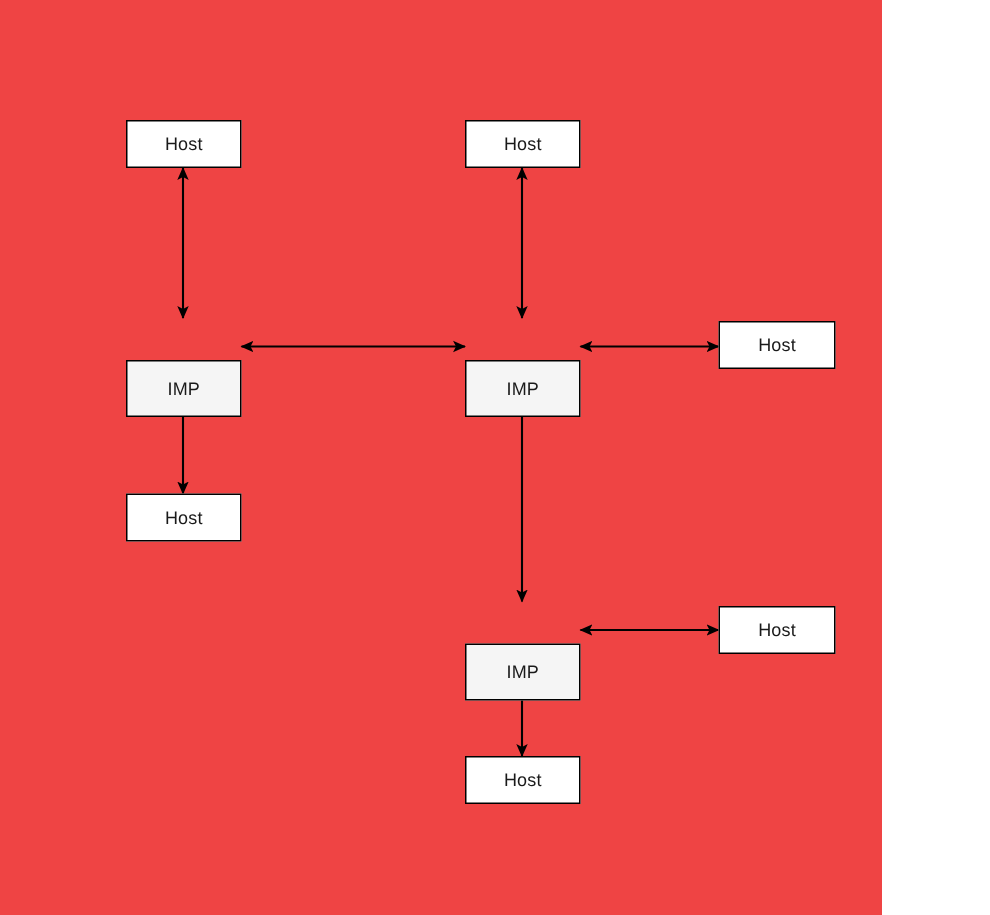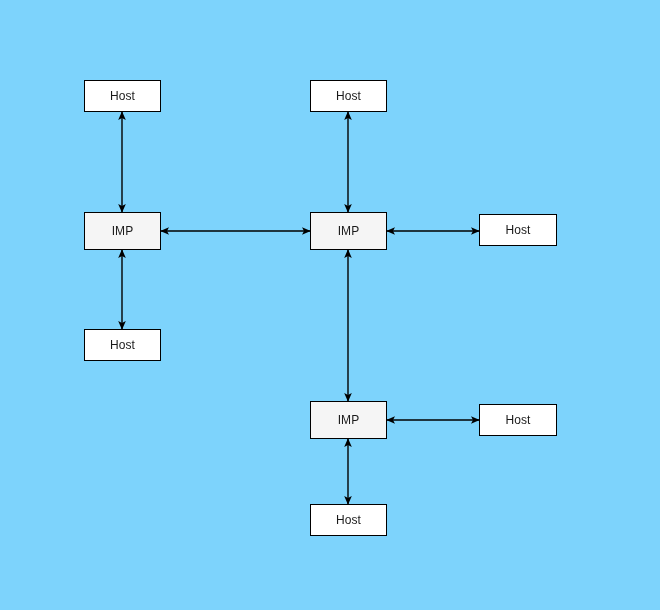--- a/index.html
+++ b/index.html
@@ -34,30 +34,31 @@
     line-height: 1;
     color: #1a1a1a;
     letter-spacing: 0.1px;
     z-index: 2;
   }
   .node-host {
     background: #ffffff;
   }
   .node-imp {
     background: #f5f5f5;
+    margin-top: 28px;
   }
   .node-label {
     pointer-events: none;
     white-space: nowrap;
   }
 </style>
 </head>
 <body>
 
-<div id="canvas" style="width: 660px; height: 610px; background: #7dd3fc;">
+<div id="canvas" style="width: 588px; height: 610px; background: #ef4444;">
   <svg id="edge-layer" viewBox="0 0 660 610" width="660" height="610" xmlns="http://www.w3.org/2000/svg">
     <defs>
       <marker id="arrow-end" viewBox="0 0 10 10" refX="9.2" refY="5" markerWidth="6.2" markerHeight="6.2" orient="auto-start-reverse" markerUnits="strokeWidth">
         <path d="M 0 0.6 L 10 5 L 0 9.4 L 2.3 5 Z" fill="#000000"></path>
       </marker>
       <marker id="arrow-start" viewBox="0 0 10 10" refX="9.2" refY="5" markerWidth="6.2" markerHeight="6.2" orient="auto-start-reverse" markerUnits="strokeWidth">
         <path d="M 0 0.6 L 10 5 L 0 9.4 L 2.3 5 Z" fill="#000000"></path>
       </marker>
     </defs>
     <g id="edges-group">

